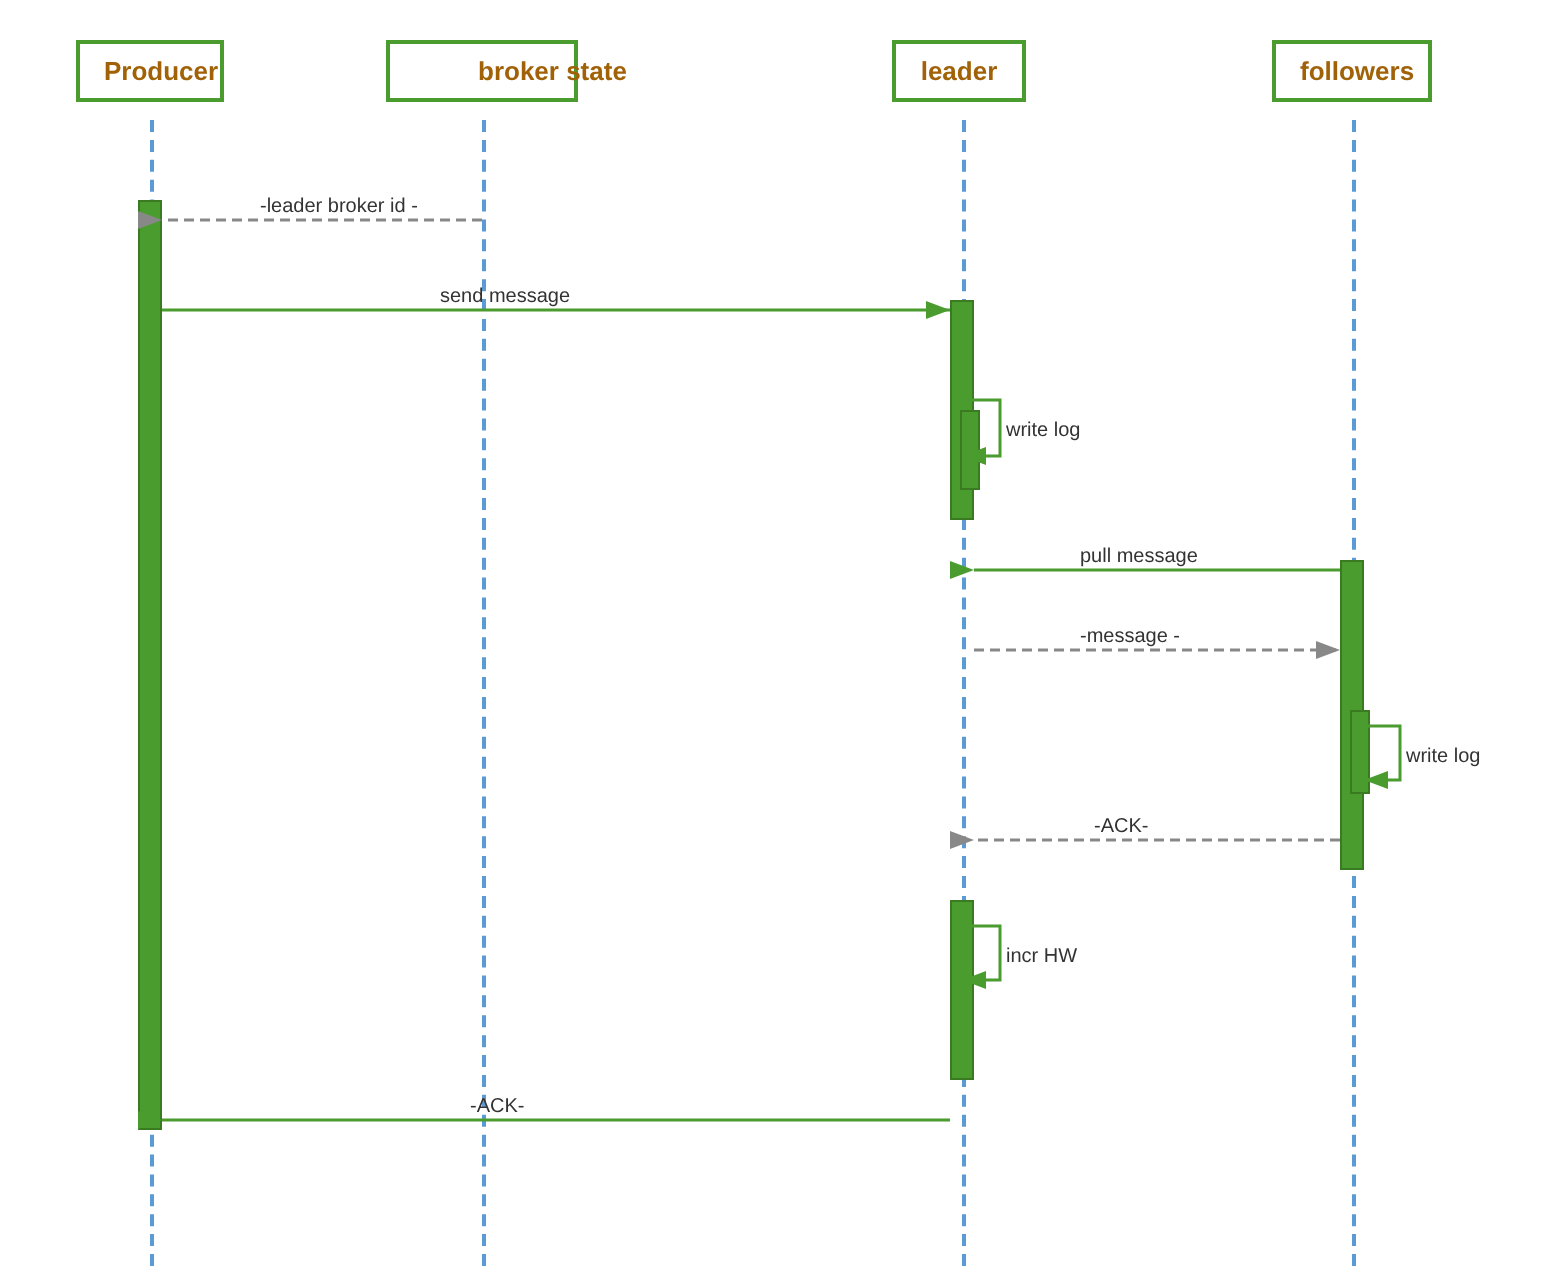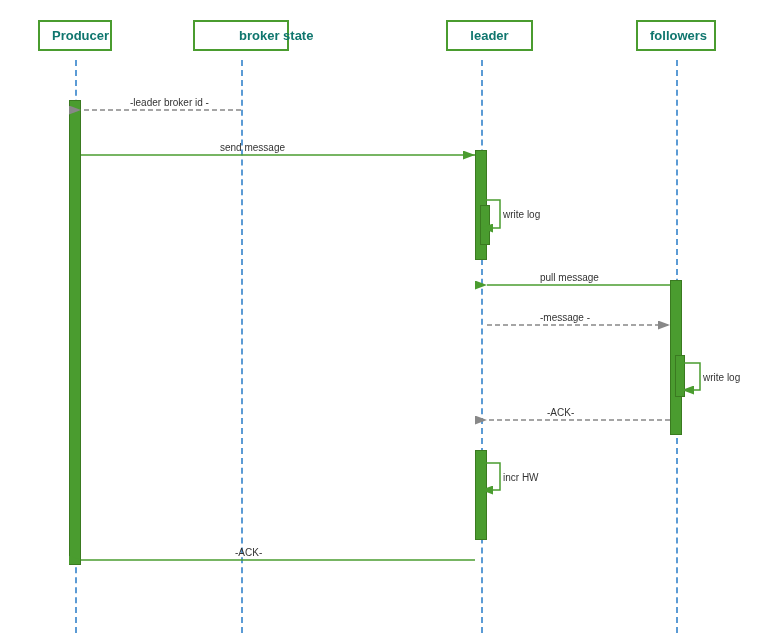--- a/index.html
+++ b/index.html
@@ -15,21 +15,21 @@
     #diagram {
       position: relative;
       width: 778px;
       height: 633px;
     }
     .actor-box {
       position: absolute;
       top: 20px;
       background: #fff;
       border: 2px solid #4a9c2f;
-      color: #0f766e;
+      color: #a16207;
       font-weight: bold;
       font-size: 13px;
       padding: 6px 12px;
       text-align: center;
       white-space: nowrap;
     }
     .lifeline {
       position: absolute;
       top: 60px;
       width: 1px;
@@ -51,21 +51,21 @@
       pointer-events: none;
     }
   </style>
 </head>
 <body>
 
 <div id="diagram">
 
   <div class="actor-box" style="left: 38px; width: 74px;">Producer</div>
   <div class="actor-box" style="left: 193px; width: 96px; padding-left: 44px;">broker state</div>
-  <div class="actor-box" style="left: 446px; width: 87px;">leader</div>
+  <div class="actor-box" style="left: 446px; width: 67px;">leader</div>
   <div class="actor-box" style="left: 636px; width: 80px; text-align: right;">followers</div>
 
   <div class="lifeline" style="left: 75px;"></div>
   <div class="lifeline" style="left: 241px;"></div>
   <div class="lifeline" style="left: 481px;"></div>
   <div class="lifeline" style="left: 676px;"></div>
 
   <div class="activation-bar" style="left: 69px; top: 100px; height: 465px;"></div>
 
   <div class="activation-bar" style="left: 475px; top: 150px; height: 110px;"></div>

